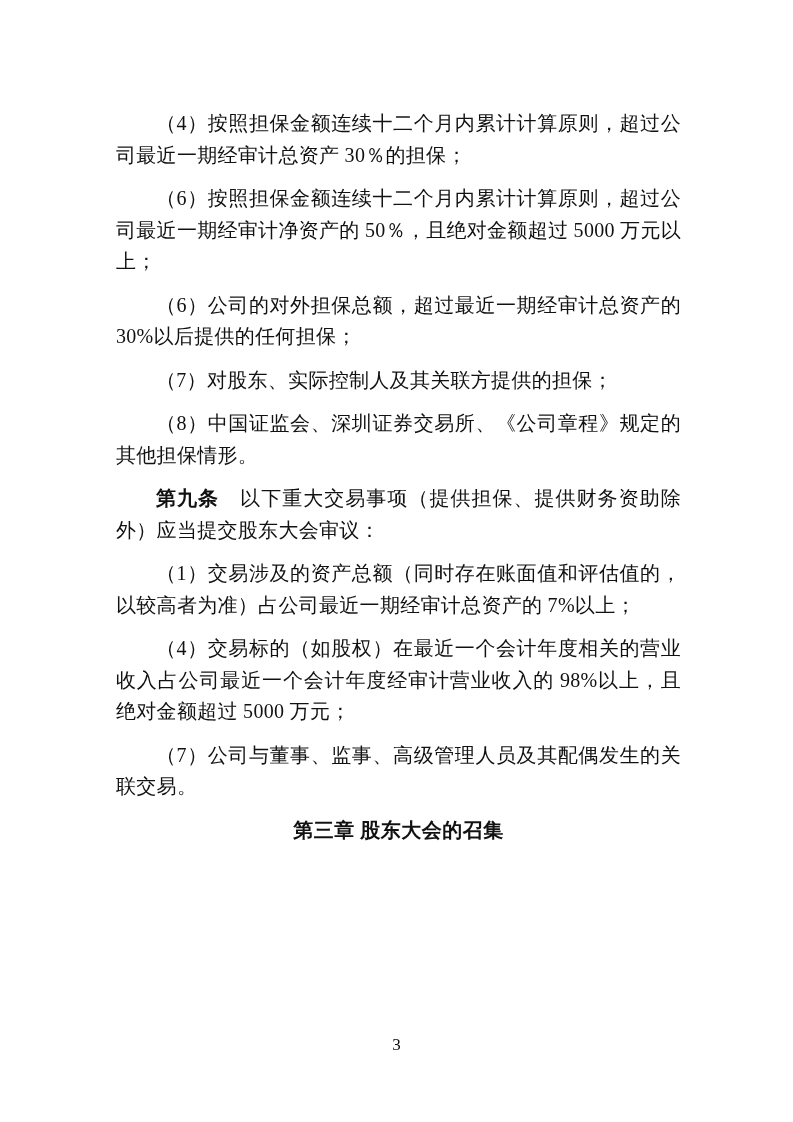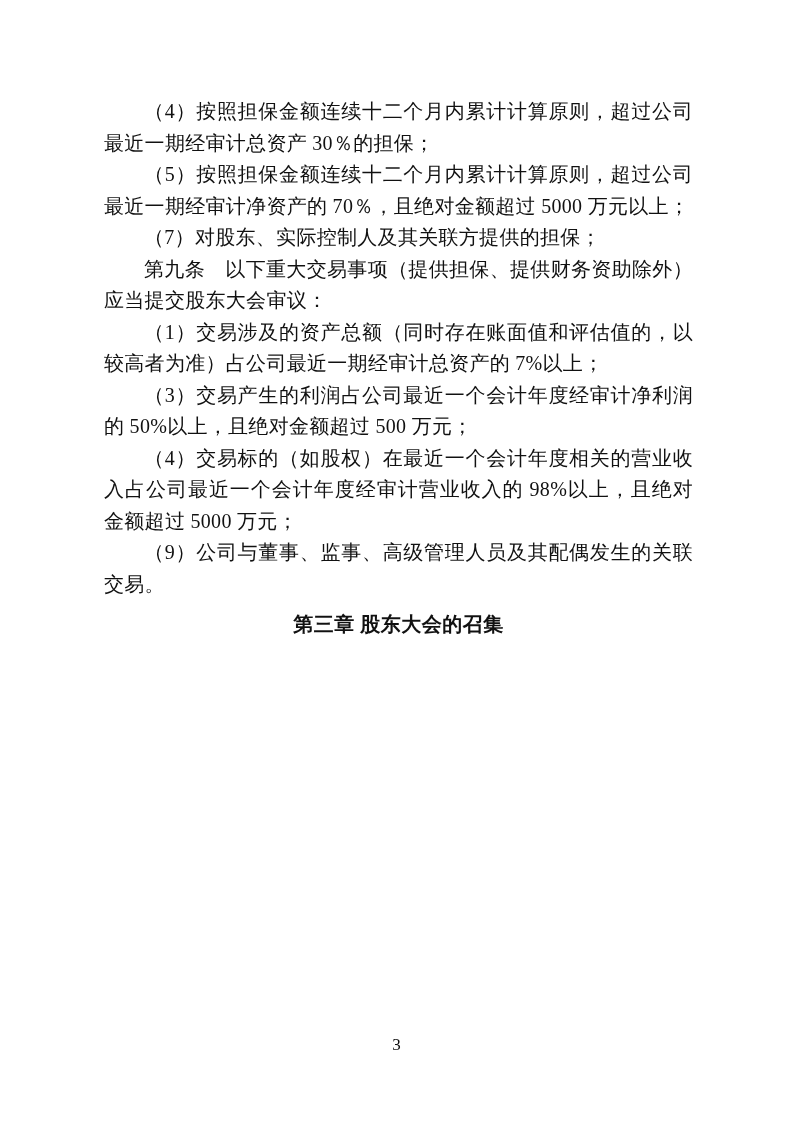--- a/index.html
+++ b/index.html
@@ -21,25 +21,25 @@
     left: 104px;
     top: 96px;
     width: 589px;
     font-size: 20px;
     line-height: 31.5px;
     text-align: justify;
     text-justify: inter-ideograph;
     letter-spacing: 0.3px;
   }
   .doc-body p {
-    margin: 0;
+    margin: 12px;
     text-indent: 2em;
   }
   .doc-body p b {
-    font-weight: normal;
+    font-weight: bold;
   }
   .doc-body h2.chapter {
     margin: 9px 0 12px 0;
     font-size: 20px;
     font-weight: bold;
     text-align: center;
     text-indent: 0;
     letter-spacing: 0.5px;
   }
   .page-number {
@@ -51,23 +51,24 @@
     font-size: 17px;
     color: #111111;
   }
 </style>
 </head>
 <body>
 
 <div class="page">
   <div class="doc-body" id="doc-body">
       <p>（4）按照担保金额连续十二个月内累计计算原则，超过公司最近一期经审计总资产 30％的担保；</p>
-      <p>（5）按照担保金额连续十二个月内累计计算原则，超过公司最近一期经审计净资产的 70％，且绝对金额超过 5000 万元以上；</p>
+      <p>（6）按照担保金额连续十二个月内累计计算原则，超过公司最近一期经审计净资产的 50％，且绝对金额超过 5000 万元以上；</p>
+      <p>（6）公司的对外担保总额，超过最近一期经审计总资产的 30%以后提供的任何担保；</p>
       <p>（7）对股东、实际控制人及其关联方提供的担保；</p>
+      <p>（8）中国证监会、深圳证券交易所、《公司章程》规定的其他担保情形。</p>
       <p><b>第九条</b>　以下重大交易事项（提供担保、提供财务资助除外）应当提交股东大会审议：</p>
       <p>（1）交易涉及的资产总额（同时存在账面值和评估值的，以较高者为准）占公司最近一期经审计总资产的 7%以上；</p>
-      <p>（3）交易产生的利润占公司最近一个会计年度经审计净利润的 50%以上，且绝对金额超过 500 万元；</p>
       <p>（4）交易标的（如股权）在最近一个会计年度相关的营业收入占公司最近一个会计年度经审计营业收入的 98%以上，且绝对金额超过 5000 万元；</p>
-      <p>（9）公司与董事、监事、高级管理人员及其配偶发生的关联交易。</p>
+      <p>（7）公司与董事、监事、高级管理人员及其配偶发生的关联交易。</p>
       <h2 class="chapter">第三章 股东大会的召集</h2>
     </div>
   <div class="page-number">3</div>
 </div>
 
 </body></html>

